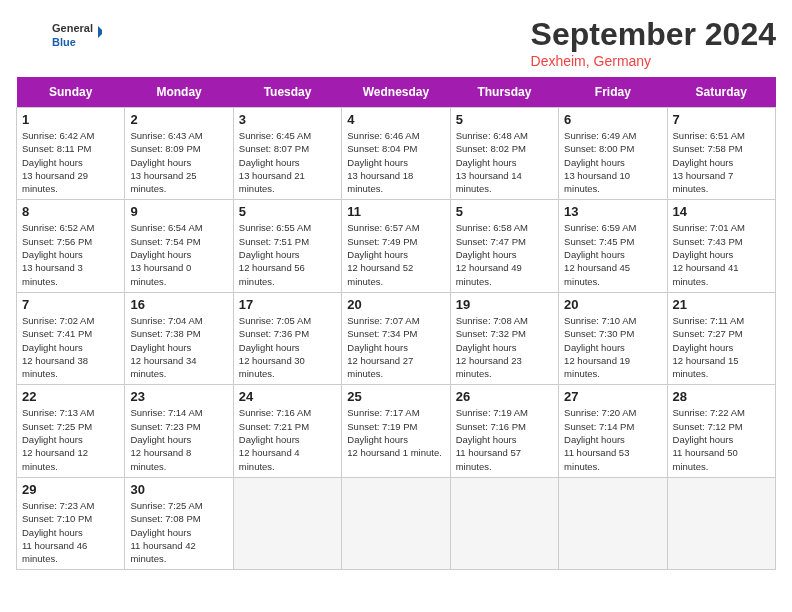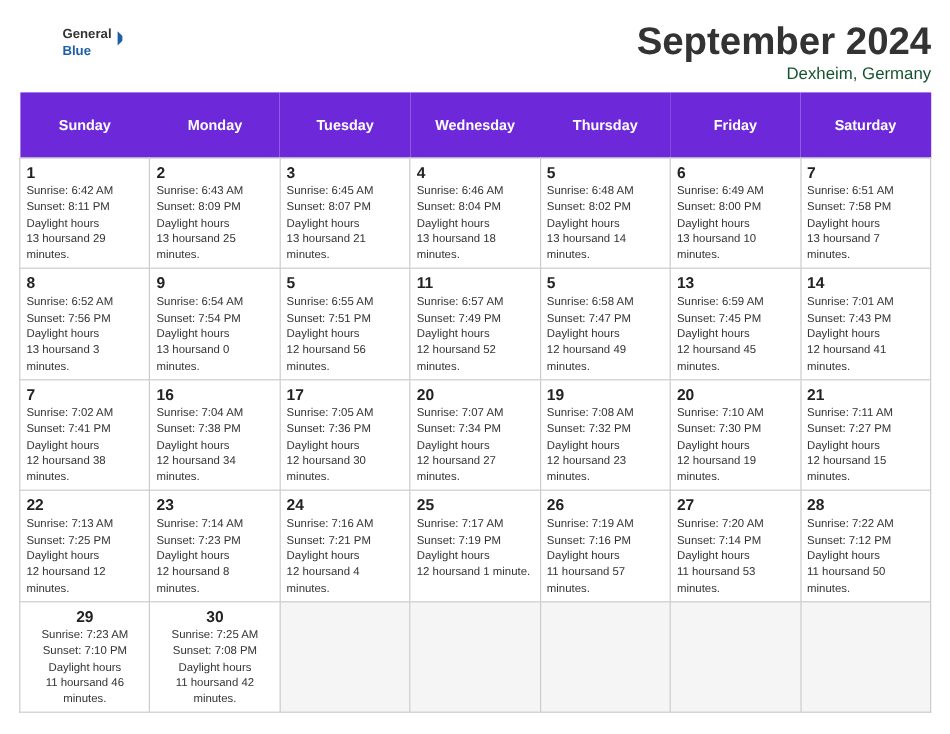--- a/index.html
+++ b/index.html
@@ -16,40 +16,39 @@
       align-items: flex-start;
       margin-bottom: 8px;
     }
     .logo {
       display: flex;
       align-items: center;
       gap: 4px;
       margin-left: 36px;
     }
     .title-area {
-      text-align: right;
     }
     .month-title {
       font-size: 32px;
       font-weight: bold;
       color: #333;
     }
     .location {
       font-size: 14px;
-      color: #14532d;
+      color: #ef4444;
     }
     table {
       width: 100%;
       border-collapse: collapse;
       font-size: 10px;
     }
     .day-header {
-      background: #6d28d9;
+      background: #a21caf;
       color: white;
-      padding: 20px 4px;
+      padding: 8px 4px;
       font-size: 12px;
       font-weight: bold;
     }
     td {
       border: 1px solid #ccc;
       vertical-align: top;
       padding: 4px 5px;
       width: calc(100% / 7);
       min-height: 80px;
       background: #fff;
@@ -64,21 +63,20 @@
       display: block;
       margin-bottom: 2px;
     }
     .day-info {
       font-size: 9.5px;
       color: #333;
       line-height: 1.4;
     }
     tr:last-child td {
       min-height: 60px;
-      text-align: center;
     }
   </style>
 </head>
 <body>
 
 <div class="header">
   <div class="logo">
   <svg width="50" height="40" viewBox="0 0 50 40">
     <text x="0" y="16" font-size="11" font-weight="bold" font-family="Arial" fill="#333">General</text>
     <text x="0" y="30" font-size="11" font-weight="bold" font-family="Arial" fill="#1a5fa8">Blue</text>

